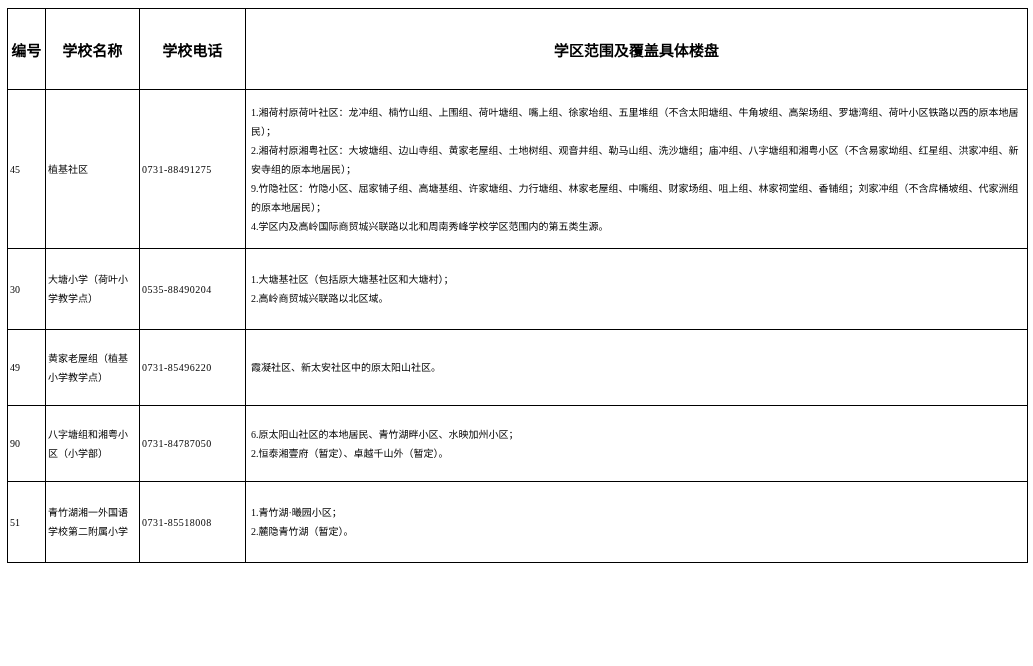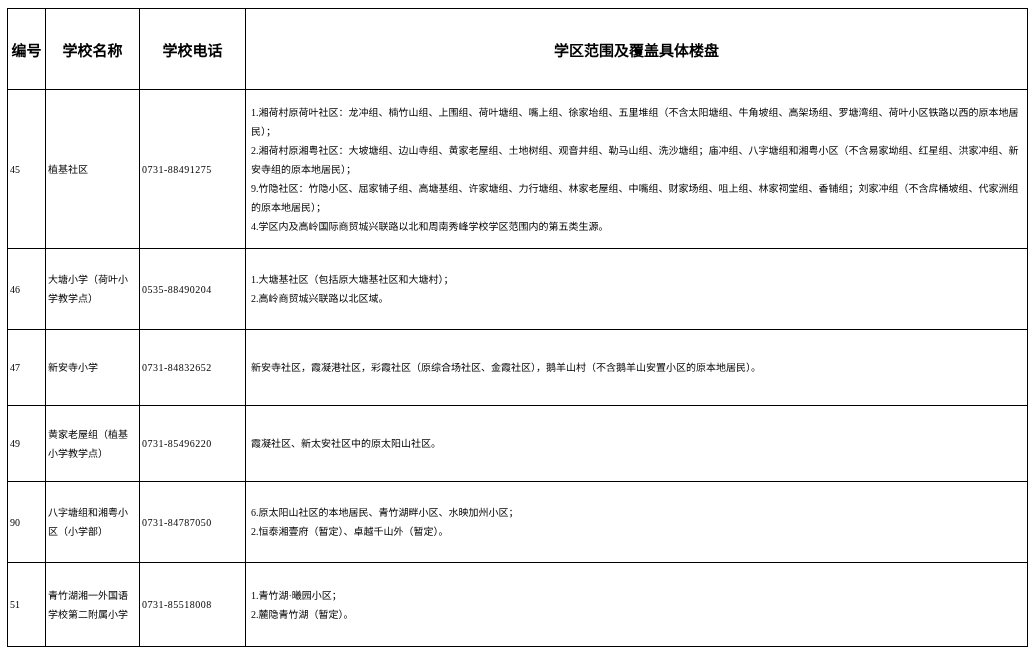--- a/index.html
+++ b/index.html
@@ -96,34 +96,26 @@
     <td class="c-name" data-name="cell-school-name">植基社区</td>
     <td class="c-phone" data-name="cell-school-phone">0731-88491275</td>
     <td class="c-scope" data-name="cell-district-scope">
             <div data-name="scope-line">1.湘荷村原荷叶社区：龙冲组、楠竹山组、上围组、荷叶塘组、嘴上组、徐家坮组、五里堆组（不含太阳塘组、牛角坡组、高架场组、罗塘湾组、荷叶小区铁路以西的原本地居民）；</div>
             <div data-name="scope-line">2.湘荷村原湘粤社区：大坡塘组、边山寺组、黄家老屋组、土地树组、观音井组、勒马山组、洗沙塘组；庙冲组、八字塘组和湘粤小区（不含易家坳组、红星组、洪家冲组、新安寺组的原本地居民）；</div>
             <div data-name="scope-line">9.竹隐社区：竹隐小区、屈家铺子组、高塘基组、许家塘组、力行塘组、林家老屋组、中嘴组、财家场组、咀上组、林家祠堂组、香铺组；刘家冲组（不含戽桶坡组、代家洲组的原本地居民）；</div>
             <div data-name="scope-line">4.学区内及高岭国际商贸城兴联路以北和周南秀峰学校学区范围内的第五类生源。</div>
           </td>
   </tr>
         <tr data-name="table-row">
-    <td class="c-num" data-name="cell-number">46</td>
+    <td class="c-num" data-name="cell-number">30</td>
     <td class="c-name" data-name="cell-school-name">大塘小学（荷叶小学教学点）</td>
     <td class="c-phone" data-name="cell-school-phone">0535-88490204</td>
     <td class="c-scope" data-name="cell-district-scope">
             <div data-name="scope-line">1.大塘基社区（包括原大塘基社区和大塘村）；</div>
             <div data-name="scope-line">2.高岭商贸城兴联路以北区域。</div>
-          </td>
-  </tr>
-        <tr data-name="table-row">
-    <td class="c-num" data-name="cell-number">47</td>
-    <td class="c-name" data-name="cell-school-name">新安寺小学</td>
-    <td class="c-phone" data-name="cell-school-phone">0731-84832652</td>
-    <td class="c-scope" data-name="cell-district-scope">
-            <div data-name="scope-line">新安寺社区，霞凝港社区，彩霞社区（原综合场社区、金霞社区），鹅羊山村（不含鹅羊山安置小区的原本地居民）。</div>
           </td>
   </tr>
         <tr data-name="table-row">
     <td class="c-num" data-name="cell-number">49</td>
     <td class="c-name" data-name="cell-school-name">黄家老屋组（植基小学教学点）</td>
     <td class="c-phone" data-name="cell-school-phone">0731-85496220</td>
     <td class="c-scope" data-name="cell-district-scope">
             <div data-name="scope-line">霞凝社区、新太安社区中的原太阳山社区。</div>
           </td>
   </tr>

